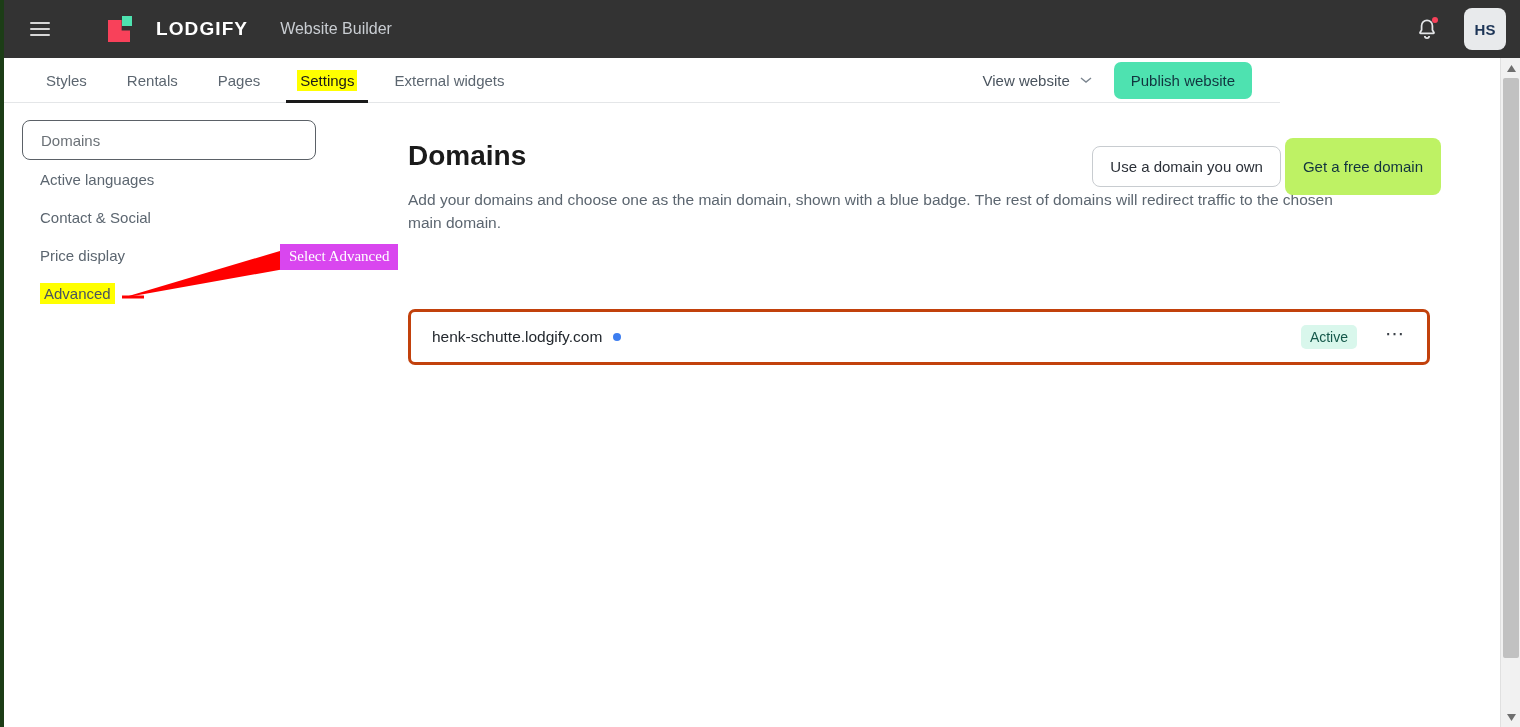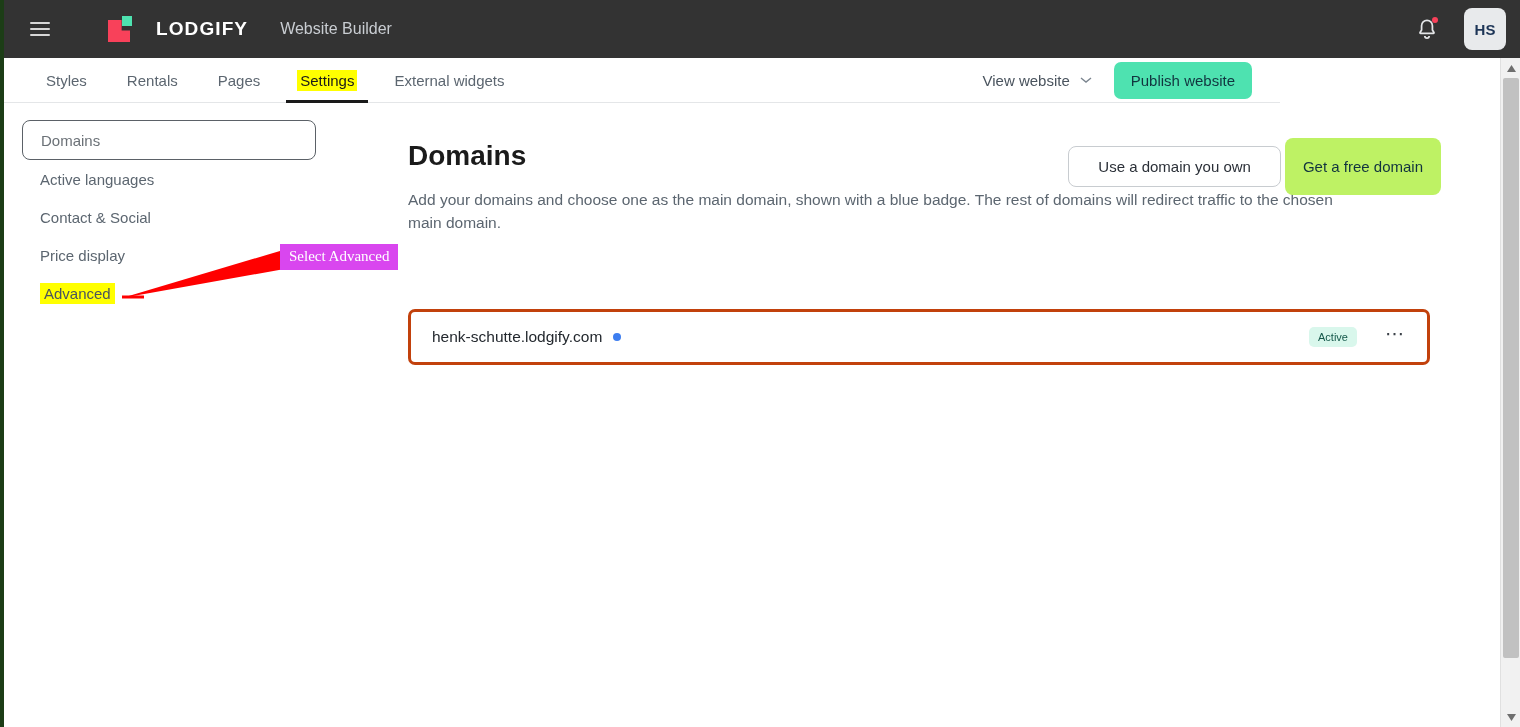--- a/index.html
+++ b/index.html
@@ -134,21 +134,21 @@
     font-size: 15.5px; color: #5c6670; line-height: 1.5;
     margin-top: 16px; max-width: 955px;
   }
   .header-actions {
     position: absolute; right: -3px; top: 35px;
     display: flex; align-items: center;
   }
   .btn-outline {
     border: 1px solid #c8ccd0; border-radius: 8px;
     background: #ffffff; color: #2b3038;
-    font-size: 15px; padding: 11px 29px; cursor: pointer;
+    font-size: 15px; padding: 11px 17px; cursor: pointer;
     font-family: "Liberation Sans", sans-serif;
   }
   .btn-teal {
     border: none; border-radius: 8px;
     background: #bef264; color: #12343f;
     font-size: 15px; padding: 20px 18px; cursor: pointer;
     margin-left: 4px;
     font-family: "Liberation Sans", sans-serif;
   }
 
@@ -161,21 +161,21 @@
     padding: 0 22px 0 21px;
   }
   .domain-name { font-size: 15.5px; color: #23282e; }
   .main-dot {
     width: 8px; height: 8px; border-radius: 50%;
     background: #3d7ef0; margin-left: 11px;
   }
   .card-right { margin-left: auto; display: flex; align-items: center; }
   .status-badge {
     background: #d9f7ec; color: #14584a;
-    font-size: 11px; border-radius: 5px;
+    font-size: 14px; border-radius: 5px;
     padding: 4px 9px;
   }
   .more-btn {
     color: #3b4148; font-size: 19px; letter-spacing: 1px;
     margin-left: 28px; cursor: pointer; line-height: 1;
     padding-bottom: 6px;
   }
 
   
   .anno-arrow {

